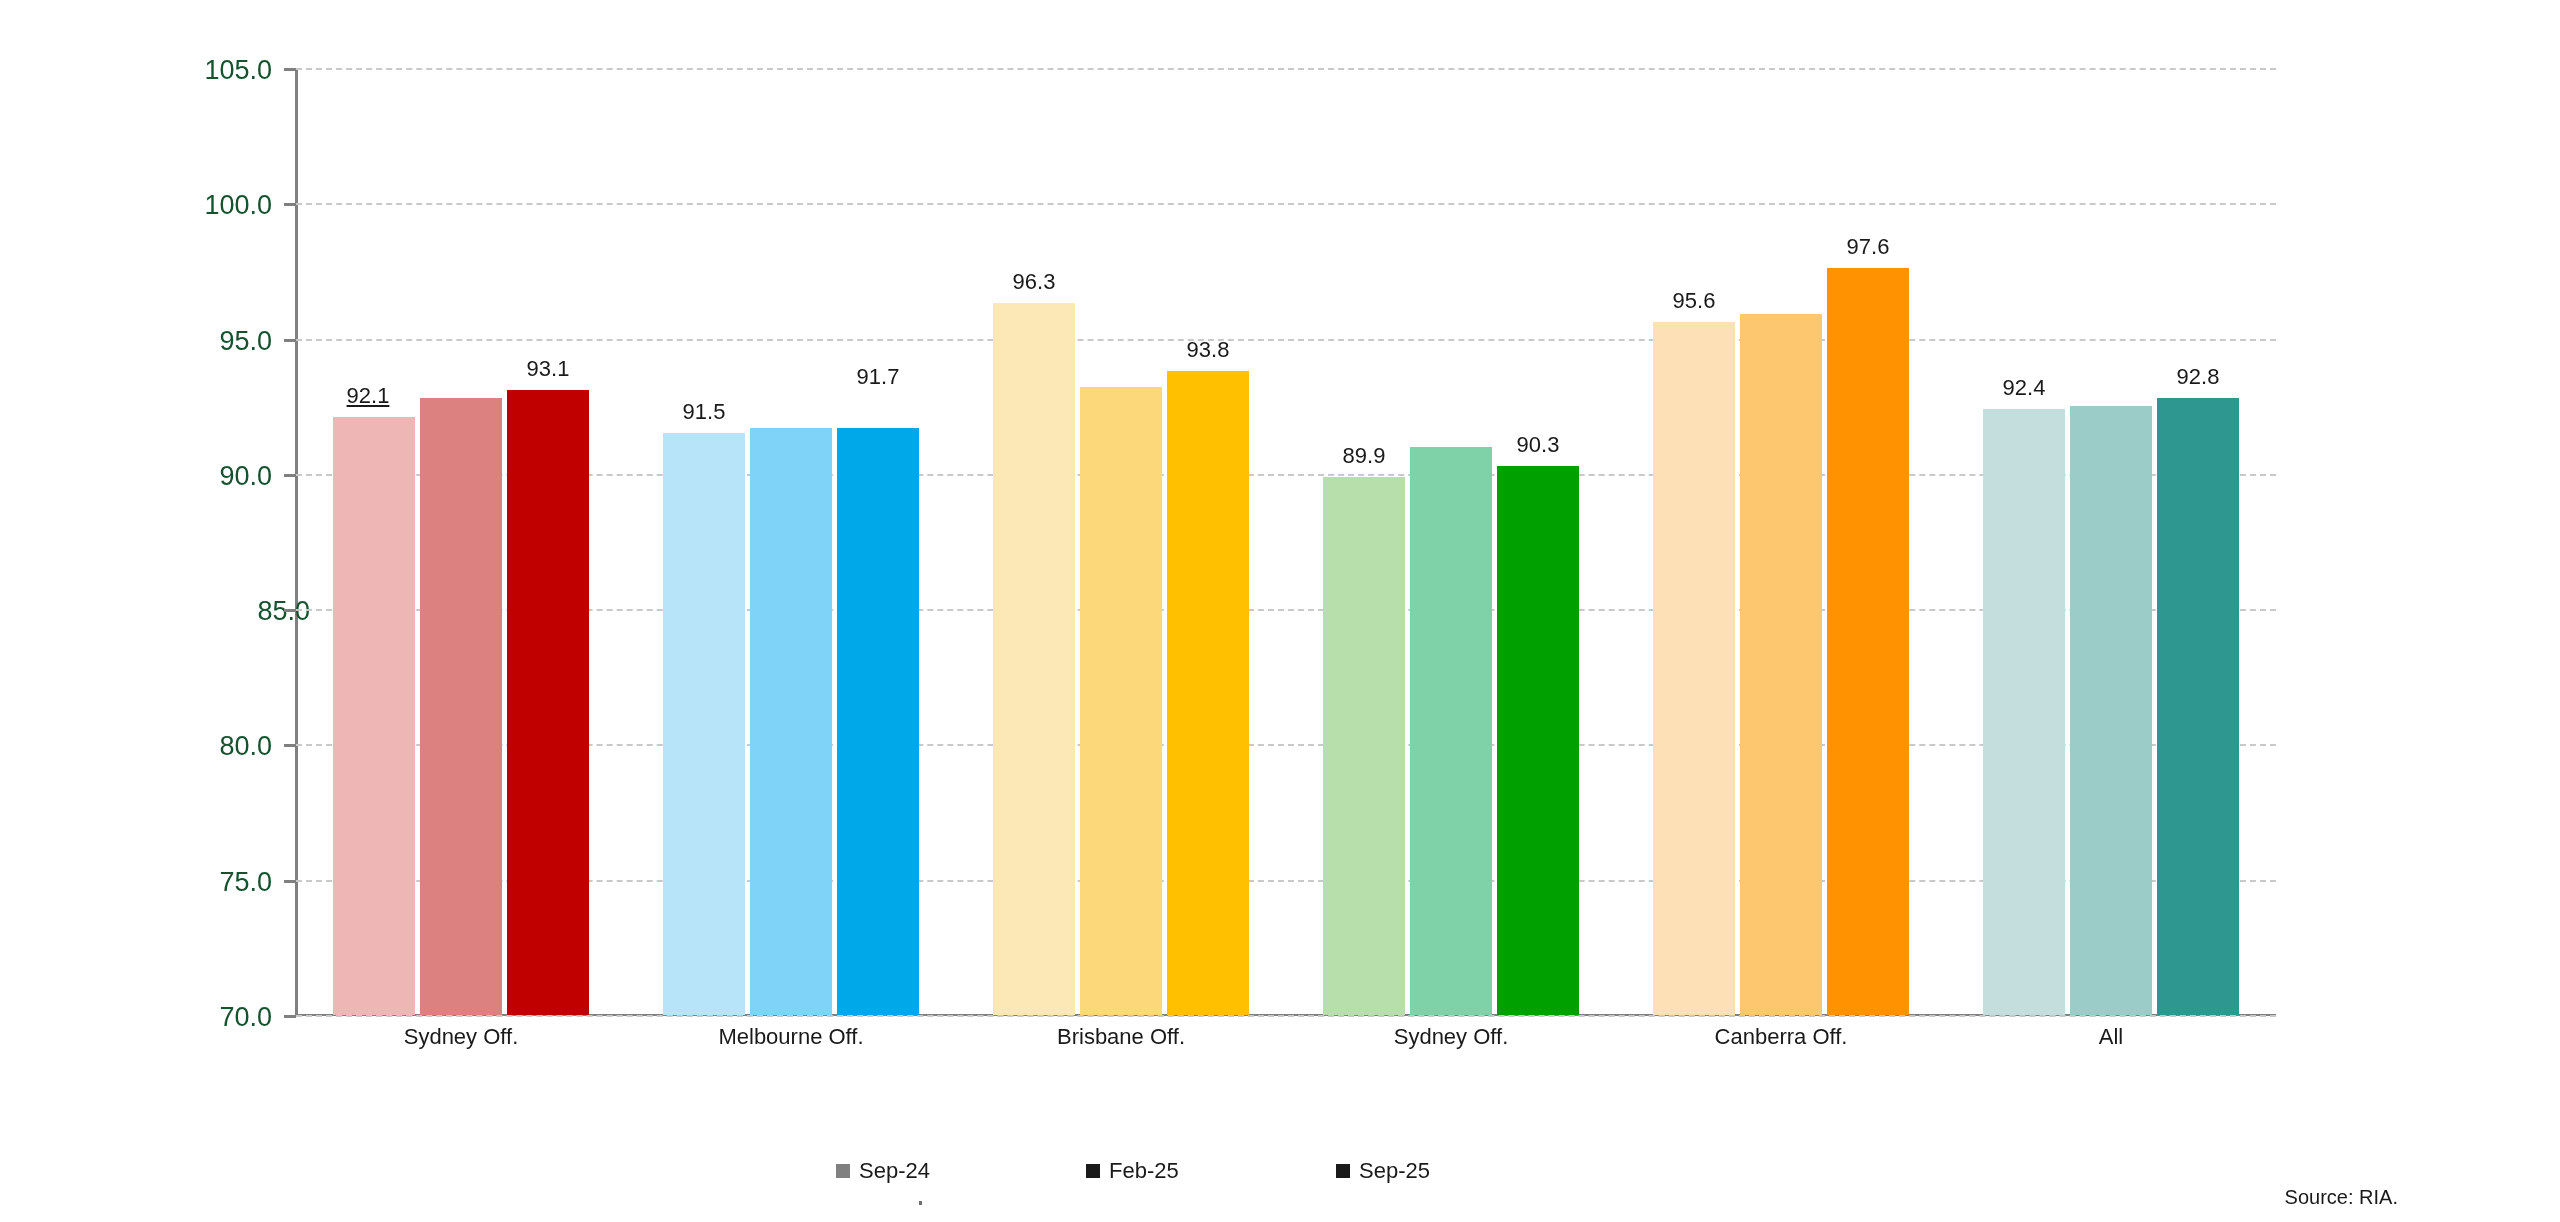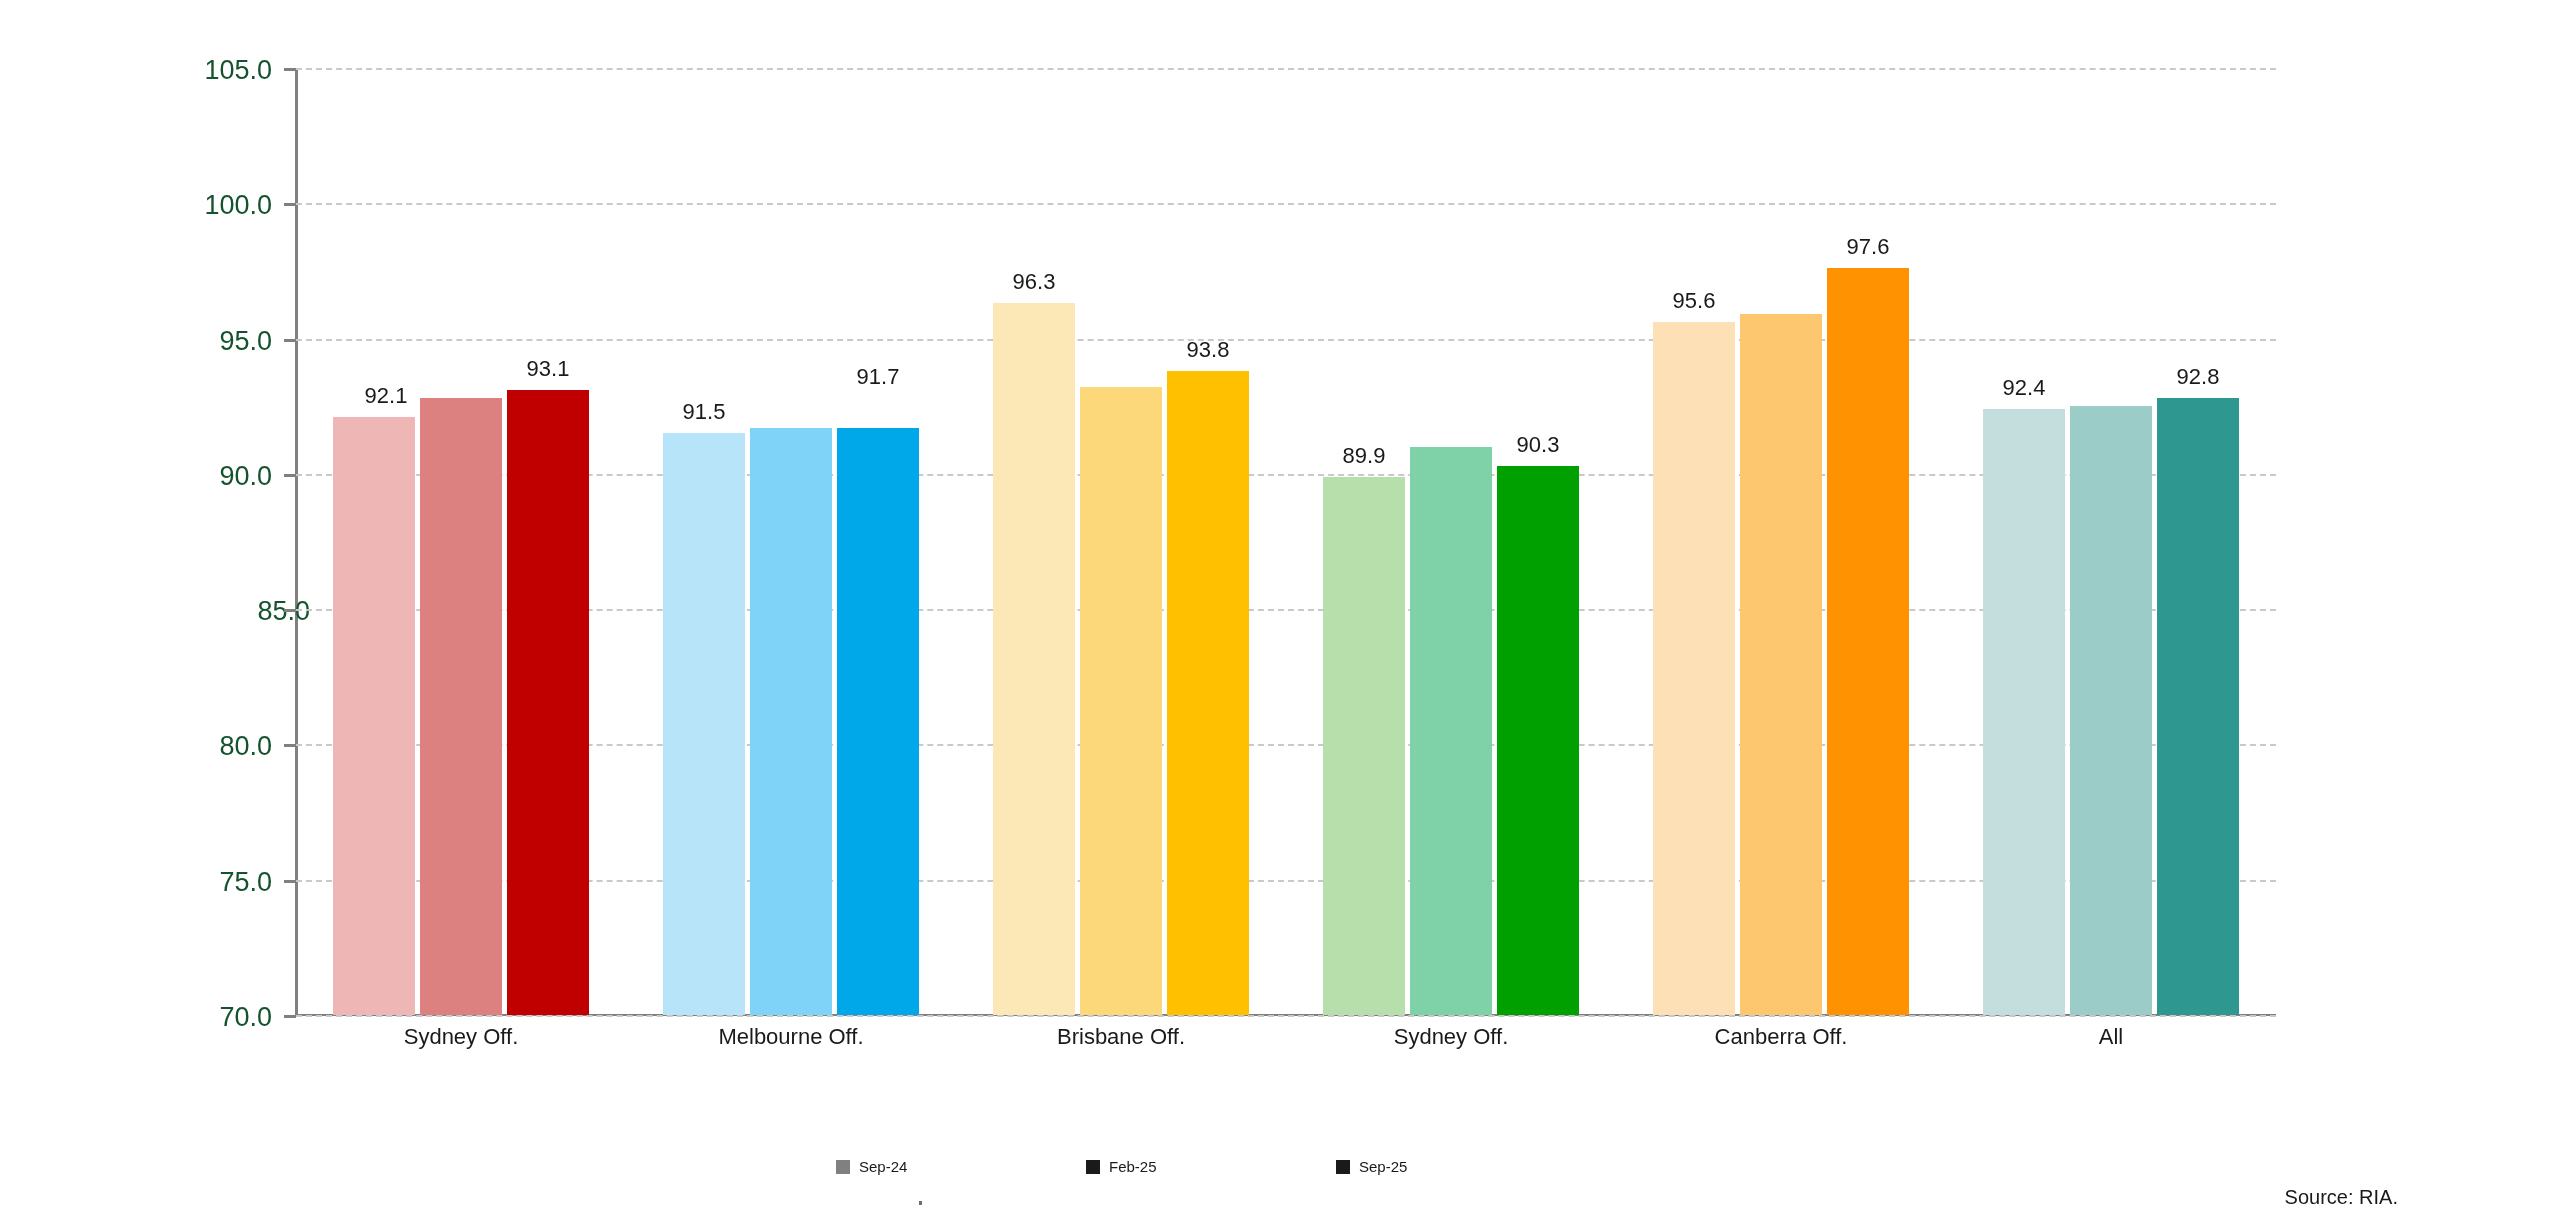--- a/index.html
+++ b/index.html
@@ -120,21 +120,21 @@
     left: 296px;
     width: 1980px;
     height: 34px;
   }
   .legend-item {
     position: absolute;
     top: 0;
     display: flex;
     align-items: center;
     gap: 9px;
-    font-size: 15px;
+    font-size: 22px;
     color: #1a1a1a;
     white-space: nowrap;
   }
   .legend-swatch {
     width: 14px;
     height: 14px;
     display: inline-block;
     flex: 0 0 auto;
   }
 
@@ -193,21 +193,21 @@
         <div class="gridline" style="top: 405.857px;"></div>
         <div class="gridline" style="top: 541.143px;"></div>
         <div class="gridline" style="top: 676.429px;"></div>
         <div class="gridline" style="top: 811.714px;"></div>
         <div class="gridline" style="top: 947px;"></div>
       </div>
     <div id="groups">
         <div class="group" style="left: 0px; width: 330px;">
           <div class="bars">
             <div class="bar" style="left: 37px; width: 82px; height: 597.963px; background: rgb(239, 182, 182);"></div>
-            <div class="bar-value" style="left: 25px; width: 130px; bottom: 605.963px;">92.1</div>
+            <div class="bar-value" style="left: 7px; width: 130px; bottom: 605.963px; text-decoration: underline;">92.1</div>
             <div class="bar" style="left: 124px; width: 82px; height: 616.903px; background: rgb(221, 128, 128);"></div>
             <div class="bar" style="left: 211px; width: 82px; height: 625.02px; background: rgb(192, 0, 0);"></div>
             <div class="bar-value" style="left: 187px; width: 130px; bottom: 633.02px;">93.1</div>
           </div>
         </div>
         <div class="group" style="left: 330px; width: 330px;">
           <div class="bars">
             <div class="bar" style="left: 37px; width: 82px; height: 581.729px; background: rgb(183, 228, 248);"></div>
             <div class="bar-value" style="left: 13px; width: 130px; bottom: 589.729px;">91.5</div>
             <div class="bar" style="left: 124px; width: 82px; height: 587.14px; background: rgb(127, 211, 248);"></div>

